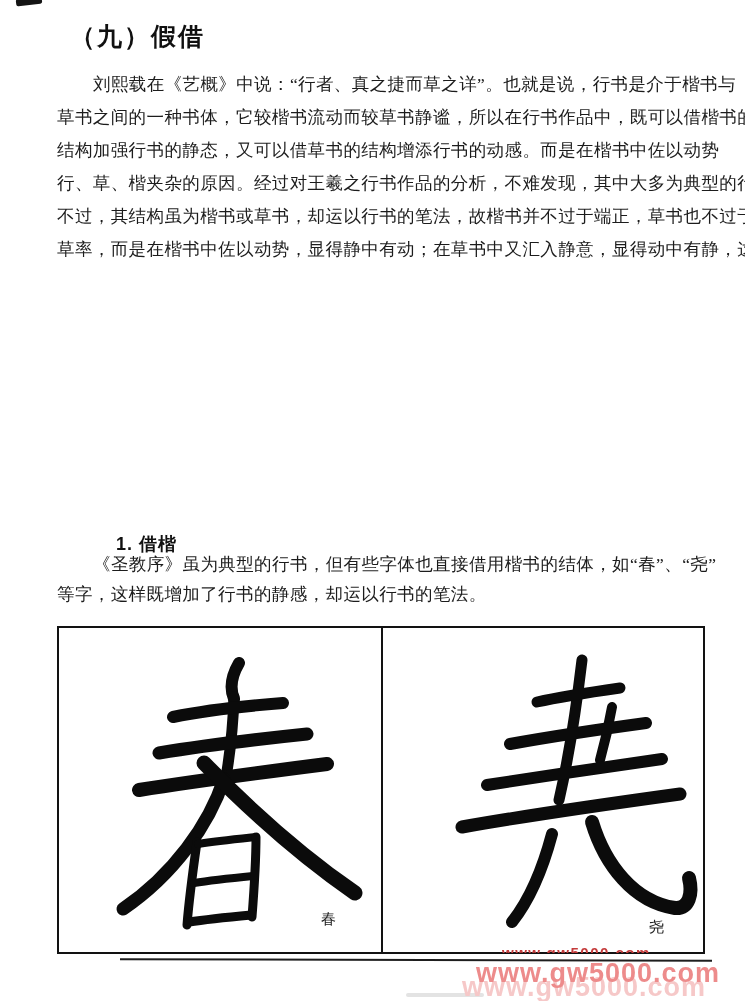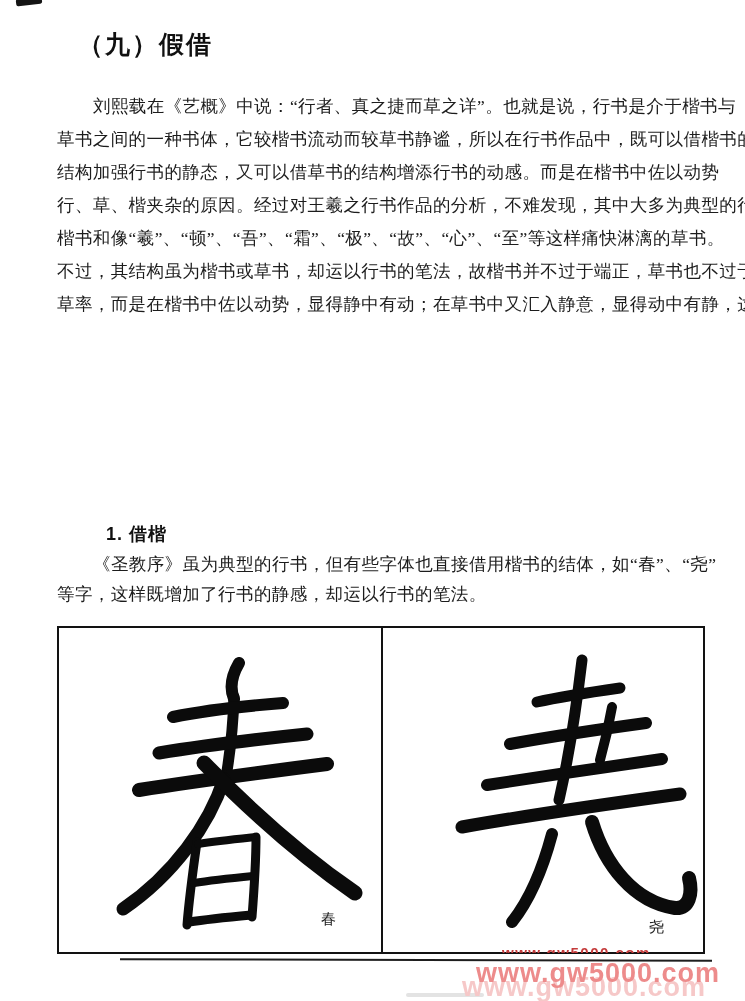--- a/index.html
+++ b/index.html
@@ -2,32 +2,32 @@
 <html><head>
 <meta charset="utf-8">
 <style>
   html,body{margin:0;padding:0;background:#ffffff;}
   .page{
     position:relative;width:745px;height:1001px;background:#ffffff;
     font-family:"Liberation Serif",serif;color:#1c1c1c;overflow:hidden;
   }
   .scan-mark{position:absolute;left:16px;top:-2px;width:26px;height:7px;background:#141414;border-radius:2px;transform:rotate(-7deg);}
   .title{
-    position:absolute;left:70px;top:20px;margin:8px;
+    position:absolute;left:70px;top:20px;margin:0;
     font-family:"Liberation Sans",sans-serif;font-weight:700;
     font-size:25px;letter-spacing:2px;color:#101010;
   }
   .para{position:absolute;left:57px;width:642px;}
-  .p1{top:90px;}
+  .p1{top:68px;}
   .p2{top:549px;font-family:Liberation Serif, serif;}
   .line{height:33px;line-height:33px;font-size:17.5px;letter-spacing:0.4px;white-space:nowrap;}
   .p2 .line{height:30px;line-height:30px;}
   .indent{text-indent:36px;}
   .section-heading{
-    position:absolute;left:104px;top:520px;margin:2px;
+    position:absolute;left:104px;top:520px;margin:12px;
     font-family:"Liberation Sans",sans-serif;font-weight:700;
     font-size:18px;letter-spacing:1px;color:#101010;
   }
   .figure-box{
     position:absolute;left:57px;top:626px;width:644px;height:324px;
     border:2px solid #121212;background:#ffffff;
   }
   .figure-divider{position:absolute;left:322px;top:0;width:2px;height:100%;background:#121212;}
   .calli{position:absolute;}
   .calli path{stroke:#0b0b0b;fill:none;stroke-linecap:round;stroke-linejoin:round;}
@@ -54,21 +54,20 @@
 
   <div class="scan-mark"></div>
 
   <h1 class="title">（九）假借</h1>
 
   <div class="para p1">
     <div class="line indent">刘熙载在《艺概》中说：“行者、真之捷而草之详”。也就是说，行书是介于楷书与</div>
     <div class="line">草书之间的一种书体，它较楷书流动而较草书静谧，所以在行书作品中，既可以借楷书的</div>
     <div class="line">结构加强行书的静态，又可以借草书的结构增添行书的动感。而是在楷书中佐以动势</div>
     <div class="line">行、草、楷夹杂的原因。经过对王羲之行书作品的分析，不难发现，其中大多为典型的行</div>
-    <div class="line">楷书和像“羲”、“顿”、“吾”、“霜”、“极”、“故”、“心”、“至”等这样痛快淋漓的草书。</div>
     <div class="line">不过，其结构虽为楷书或草书，却运以行书的笔法，故楷书并不过于端正，草书也不过于</div>
     <div class="line">草率，而是在楷书中佐以动势，显得静中有动；在草书中又汇入静意，显得动中有静，这</div>
   </div>
 
   <h2 class="section-heading">1. 借楷</h2>
 
   <div class="para p2">
     <div class="line indent">《圣教序》虽为典型的行书，但有些字体也直接借用楷书的结体，如“春”、“尧”</div>
     <div class="line">等字，这样既增加了行书的静感，却运以行书的笔法。</div>
   </div>

